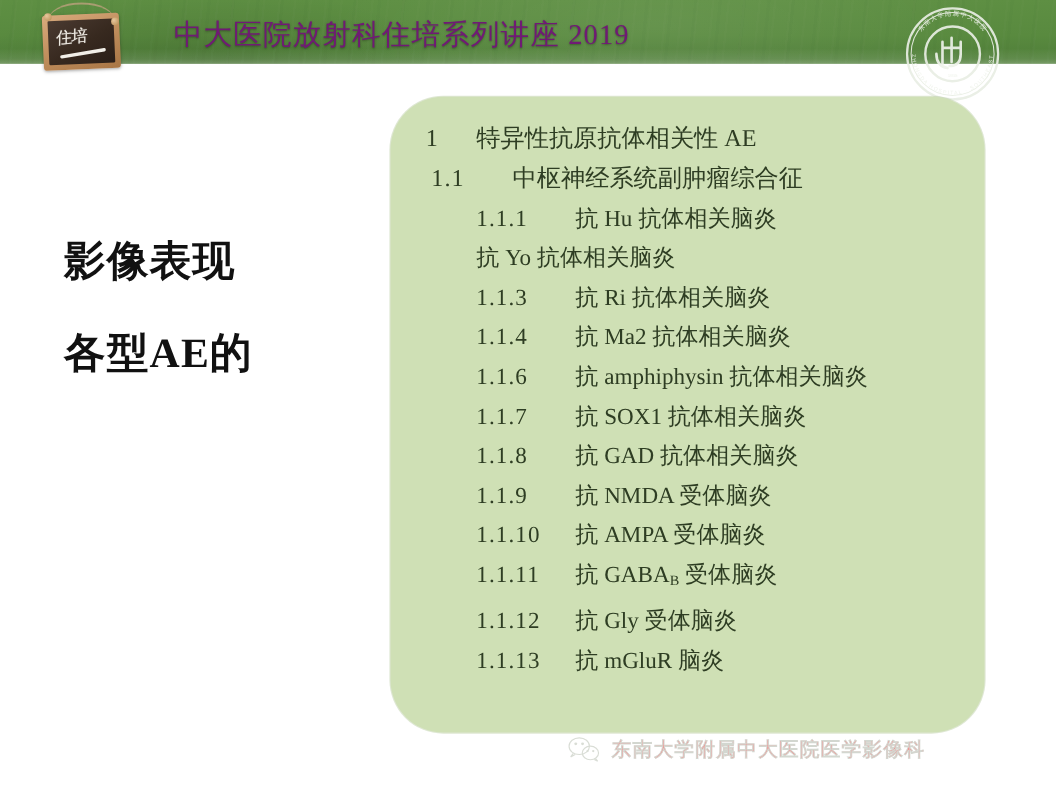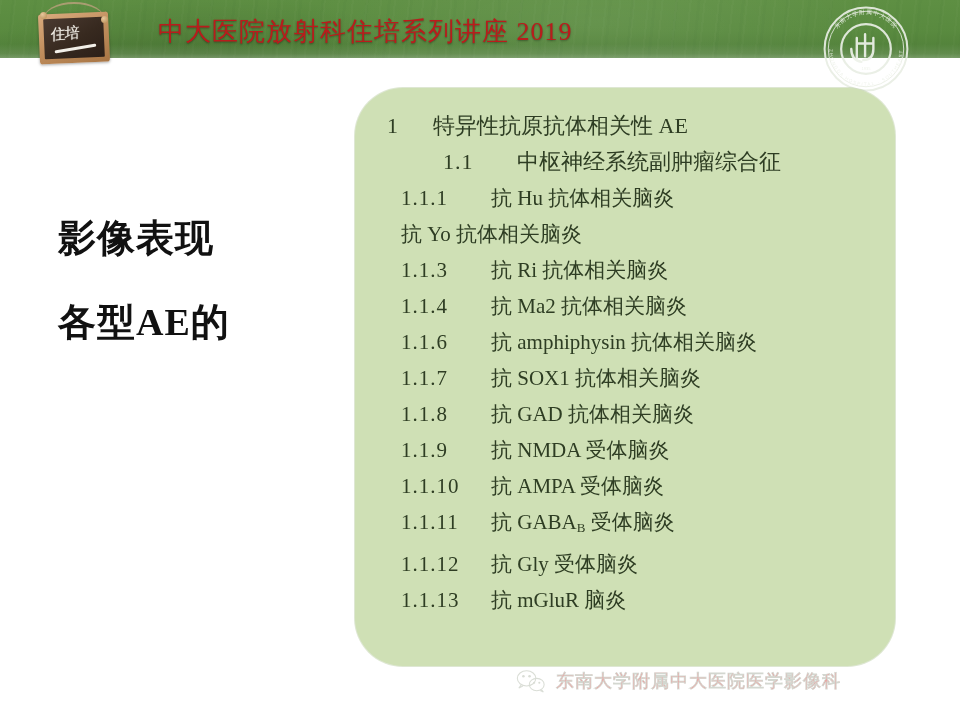--- a/index.html
+++ b/index.html
@@ -54,21 +54,21 @@
     background: linear-gradient(180deg, rgba(255,255,255,0) 0%, rgba(255,255,255,0.10) 60%, rgba(255,255,255,0.30) 100%);
     pointer-events: none;
   }
 
   #header-title {
     position: absolute;
     left: 158px;
     top: 14px;
     font-size: 26px;
     letter-spacing: 1px;
-    color: #b91c1c;
+    color: #701a75;
     font-family: "Liberation Serif", "DejaVu Serif", serif;
     font-weight: 400;
     text-shadow: 0 1px 2px rgba(0,0,0,0.35);
     white-space: nowrap;
   }
 
   
   #chalkboard-logo {
     position: absolute;
     left: 27px;
@@ -193,23 +193,23 @@
   .outline-row .num {
     display: inline-block;
     text-align: left;
     letter-spacing: 1px;
   }
   .outline-row .txt { display: inline-block; }
 
   
   .lvl1        { padding-left: 32px; font-size: 22px; }
   .lvl1 .num   { width: 46px; }
-  .lvl2        { padding-left: 88px; font-size: 22px; }
+  .lvl2        { padding-left: 37px; font-size: 22px; }
   .lvl2 .num   { width: 74px; }
-  .lvl3        { padding-left: 46px; font-size: 21px; }
+  .lvl3        { padding-left: 78px; font-size: 21px; }
   .lvl3 .num   { width: 90px; }
   .gap-before  { }
 
   .outline-row .txt sub {
     font-size: 0.62em;
     vertical-align: -0.22em;
     letter-spacing: 0;
   }
 
   

